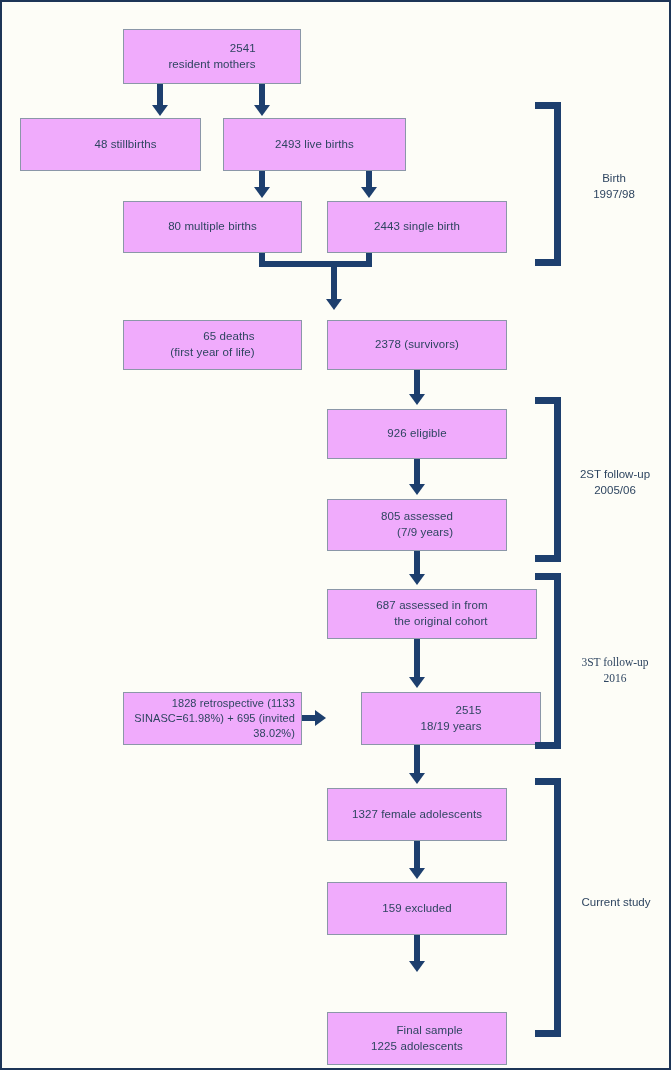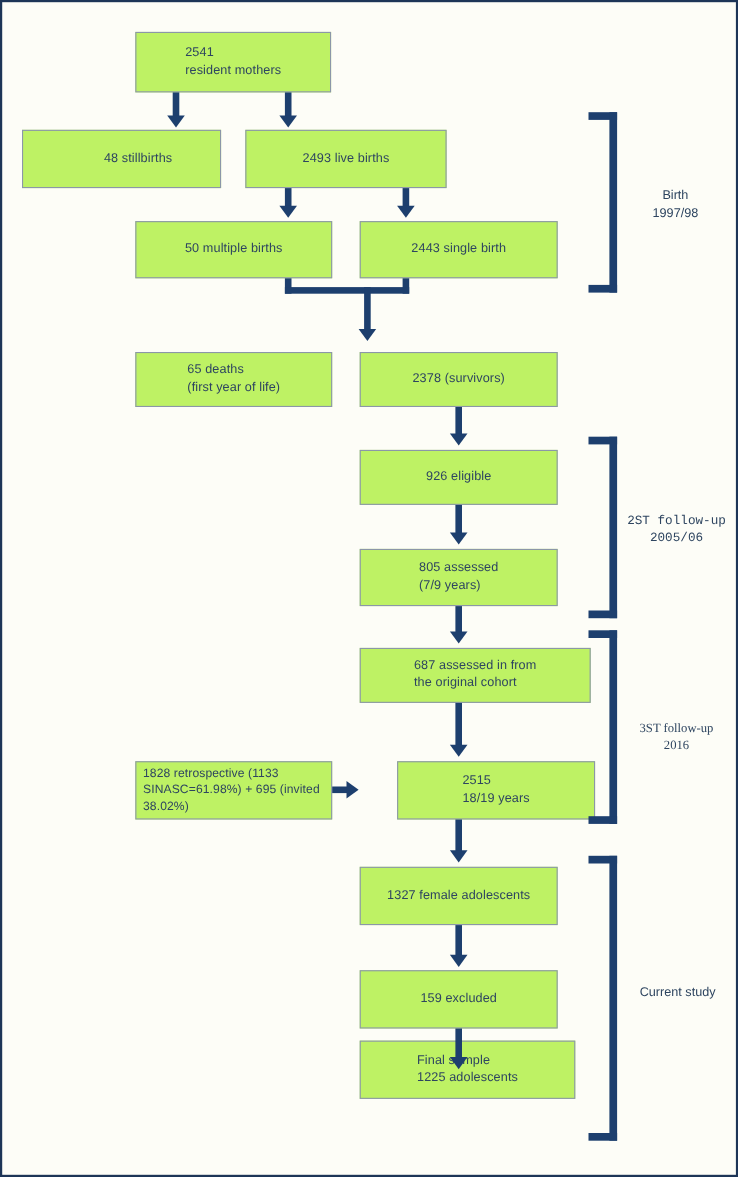--- a/index.html
+++ b/index.html
@@ -16,25 +16,25 @@
     height: 1070px;
     box-sizing: border-box;
     border: 2px solid #1d3557;
     background: #fdfdf7;
     overflow: hidden;
   }
   .node {
     position: absolute;
     box-sizing: border-box;
     border: 1px solid #8b97a8;
-    background: #bef264;
+    background: #f0abfc;
     color: #2e4560;
     font-size: 11.5px;
     line-height: 1.35;
-    text-align: left;
+    text-align: right;
     display: flex;
     align-items: center;
     justify-content: center;
     padding: 2px 6px;
     letter-spacing: .1px;
   }
   .node span { display: block; white-space: pre-line; }
 
   
   .vline {
@@ -97,21 +97,21 @@
 
   <div class="node" style="left:18px; top:116px; width:181px; height:53px;padding-left:36px;">
     <span>48 stillbirths</span>
   </div>
 
   <div class="node" style="left:221px; top:116px; width:183px; height:53px;">
     <span>2493 live births</span>
   </div>
 
   <div class="node" style="left:121px; top:199px; width:179px; height:52px;">
-    <span>50 multiple births</span>
+    <span>80 multiple births</span>
   </div>
 
   <div class="node" style="left:325px; top:199px; width:180px; height:52px;">
     <span>2443 single birth</span>
   </div>
 
   <div class="node" style="left:121px; top:318px; width:179px; height:50px;">
     <span>65 deaths
 (first year of life)</span>
   </div>
@@ -144,21 +144,21 @@
   </div>
 
   <div class="node" style="left:325px; top:786px; width:180px; height:53px;">
     <span>1327 female adolescents</span>
   </div>
 
   <div class="node" style="left:325px; top:880px; width:180px; height:53px;">
     <span>159 excluded</span>
   </div>
 
-  <div class="node" style="left:325px; top:944px; width:196px; height:53px;">
+  <div class="node" style="left:325px; top:1010px; width:180px; height:53px;">
     <span>Final sample
 1225 adolescents</span>
   </div>
 
   <div class="vline" style="left:155px; top:82px; height:23px;"></div>
   <div class="arrowhead-down" style="left:150px; top:103px;"></div>
 
   <div class="vline" style="left:257px; top:82px; height:23px;"></div>
   <div class="arrowhead-down" style="left:252px; top:103px;"></div>
 
@@ -204,21 +204,21 @@
     <div class="b-b"></div>
   </div>
   <div class="stage-label" style="left:566px; top:168px; width:92px;">Birth
 1997/98</div>
 
   <div class="bracket" style="left:533px; top:395px; width:26px; height:165px;">
     <div class="b-t"></div>
     <div class="b-v"></div>
     <div class="b-b"></div>
   </div>
-  <div class="stage-label" style="left:560px; top:464px; width:106px;font-family:Liberation Mono, monospace;">2ST follow-up
+  <div class="stage-label" style="left:560px; top:464px; width:106px;">2ST follow-up
 2005/06</div>
 
   <div class="bracket" style="left:533px; top:571px; width:26px; height:176px;">
     <div class="b-t"></div>
     <div class="b-v"></div>
     <div class="b-b"></div>
   </div>
   <div class="stage-label" style="left:560px; top:652px; width:106px;font-family:Liberation Serif, serif;">3ST follow-up
 2016</div>
 

